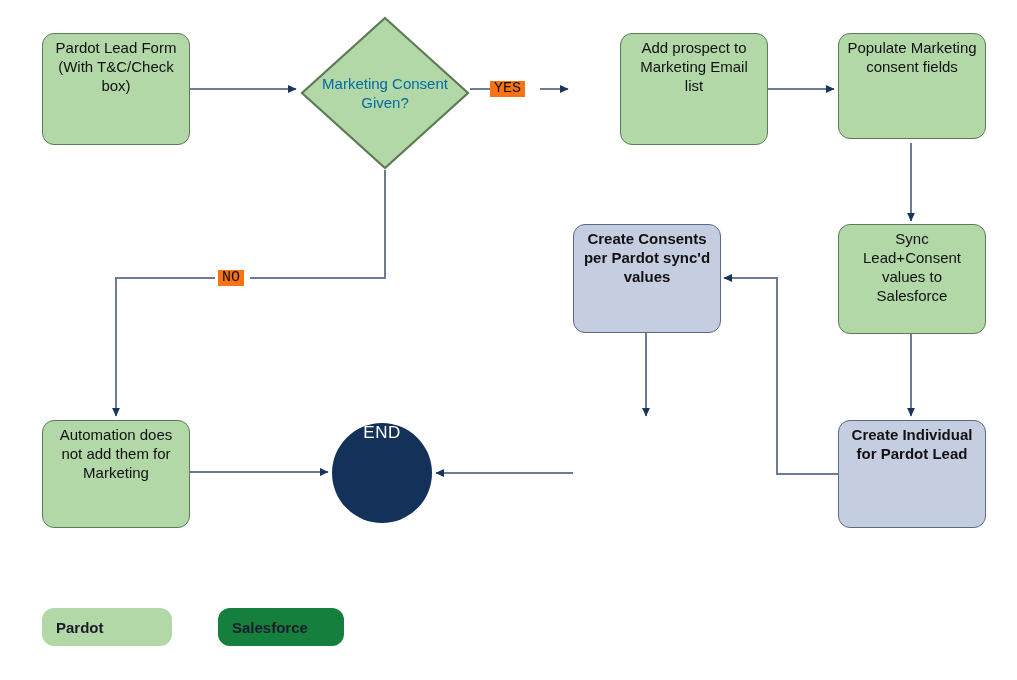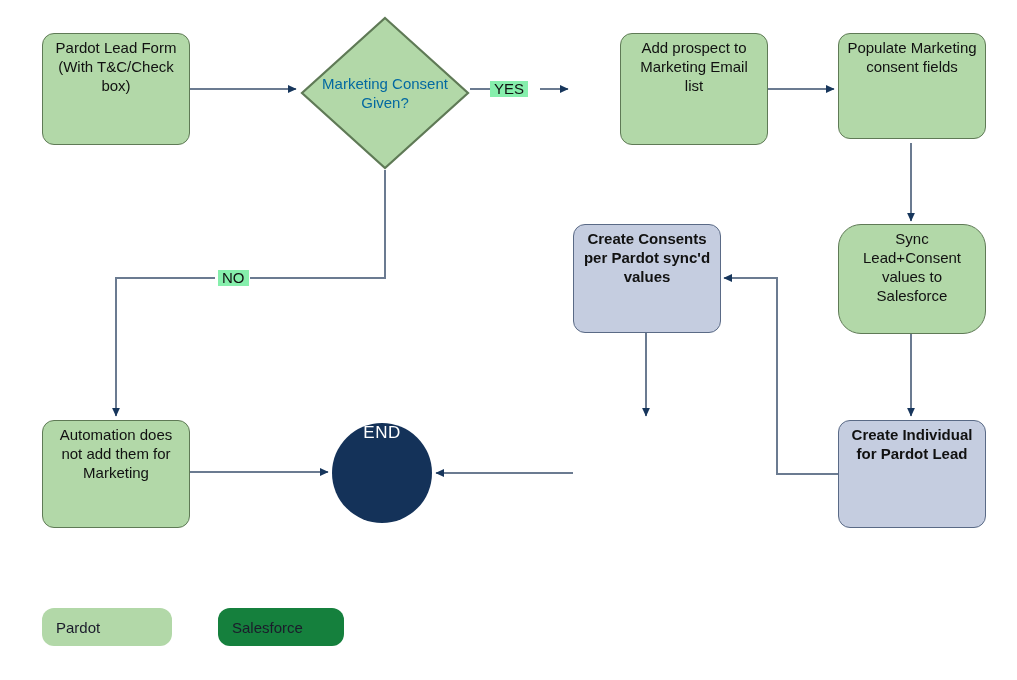--- a/index.html
+++ b/index.html
@@ -82,32 +82,33 @@
     align-items: flex-start;
     justify-content: center;
     color: #ffffff;
     font-size: 17px;
     letter-spacing: 0.5px;
   }
   .edge-label {
     position: absolute;
     font-size: 15px;
     color: #111111;
-    background: #86efac;
+    background: #f97316;
     padding: 0 4px;
     line-height: 16px;
+    font-family: Liberation Mono, monospace;
   }
   .legend-chip {
     position: absolute;
     box-sizing: border-box;
     border-radius: 12px;
     display: flex;
     align-items: center;
     font-size: 15px;
-    font-weight: normal;
+    font-weight: bold;
     color: #1b1b2b;
     padding-left: 14px;
   }
   .legend-chip.pardot { background: #b2d8a8; }
   .legend-chip.salesforce { background: #15803d; }
 </style>
 </head>
 <body>
 
 <div id="canvas">
@@ -161,21 +162,21 @@
   <div class="edge-label" style="left:218px; top:270px;">NO</div>
 
   <div class="node pardot" style="left:572px; top:33px; width:148px; height:112px;margin-left:48px;">
     <span>Add prospect to Marketing Email list</span>
   </div>
 
   <div class="node pardot" style="left:838px; top:33px; width:148px; height:106px;">
     <span>Populate Marketing consent fields</span>
   </div>
 
-  <div class="node pardot" style="left:838px; top:224px; width:148px; height:110px;border-radius:23px;">
+  <div class="node pardot" style="left:838px; top:224px; width:148px; height:110px;">
     <span>Sync Lead+Consent values to Salesforce</span>
   </div>
 
   <div class="node salesforce" style="left:573px; top:224px; width:148px; height:109px;">
     <span>Create Consents per Pardot sync'd values</span>
   </div>
 
   <div class="node salesforce" style="left:838px; top:420px; width:148px; height:108px;">
     <span>Create Individual for Pardot Lead</span>
   </div>

